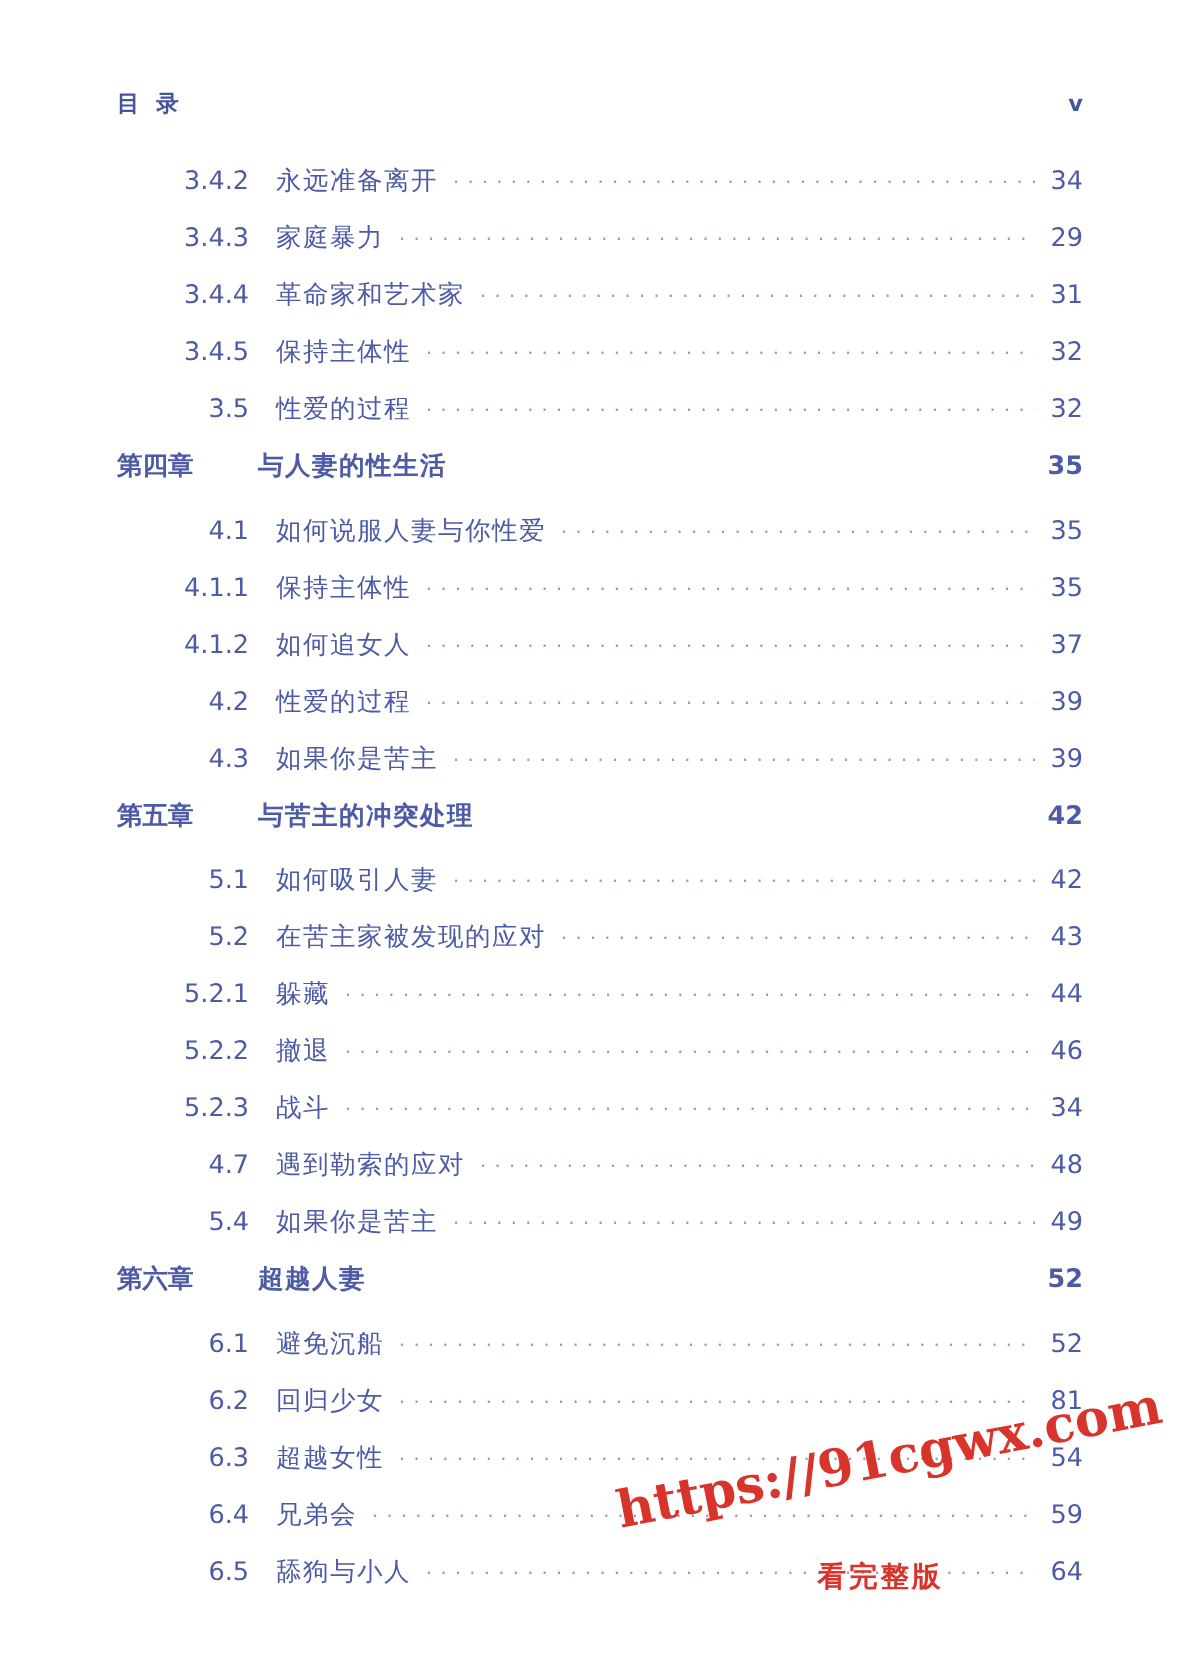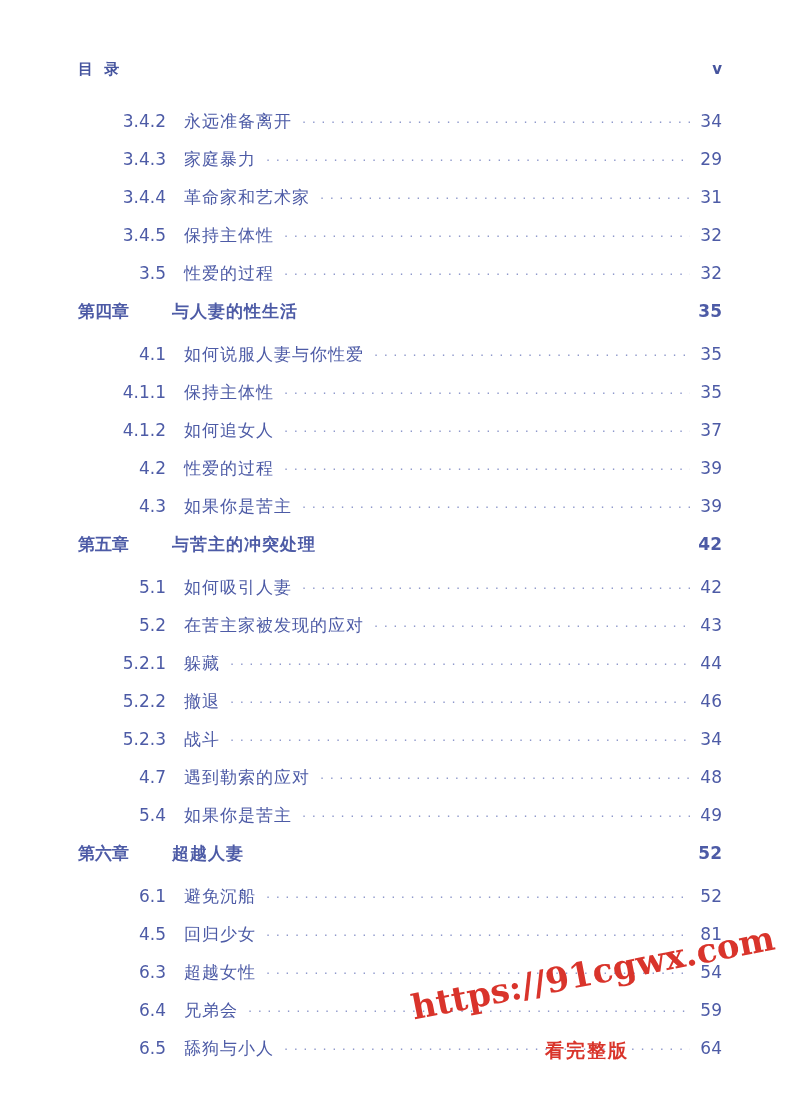--- a/index.html
+++ b/index.html
@@ -278,21 +278,21 @@
         <span class="leader">....................................................................................</span>
         <span class="page-no">52</span>
       </div>
       <div class="toc-row lvl-section">
         <span class="num">6.1</span>
         <span class="title">避免沉船</span>
         <span class="leader">....................................................................................</span>
         <span class="page-no">52</span>
       </div>
       <div class="toc-row lvl-section">
-        <span class="num">4.5</span>
+        <span class="num">6.2</span>
         <span class="title">回归少女</span>
         <span class="leader">....................................................................................</span>
         <span class="page-no">81</span>
       </div>
       <div class="toc-row lvl-section">
         <span class="num">6.3</span>
         <span class="title">超越女性</span>
         <span class="leader">....................................................................................</span>
         <span class="page-no">54</span>
       </div>

